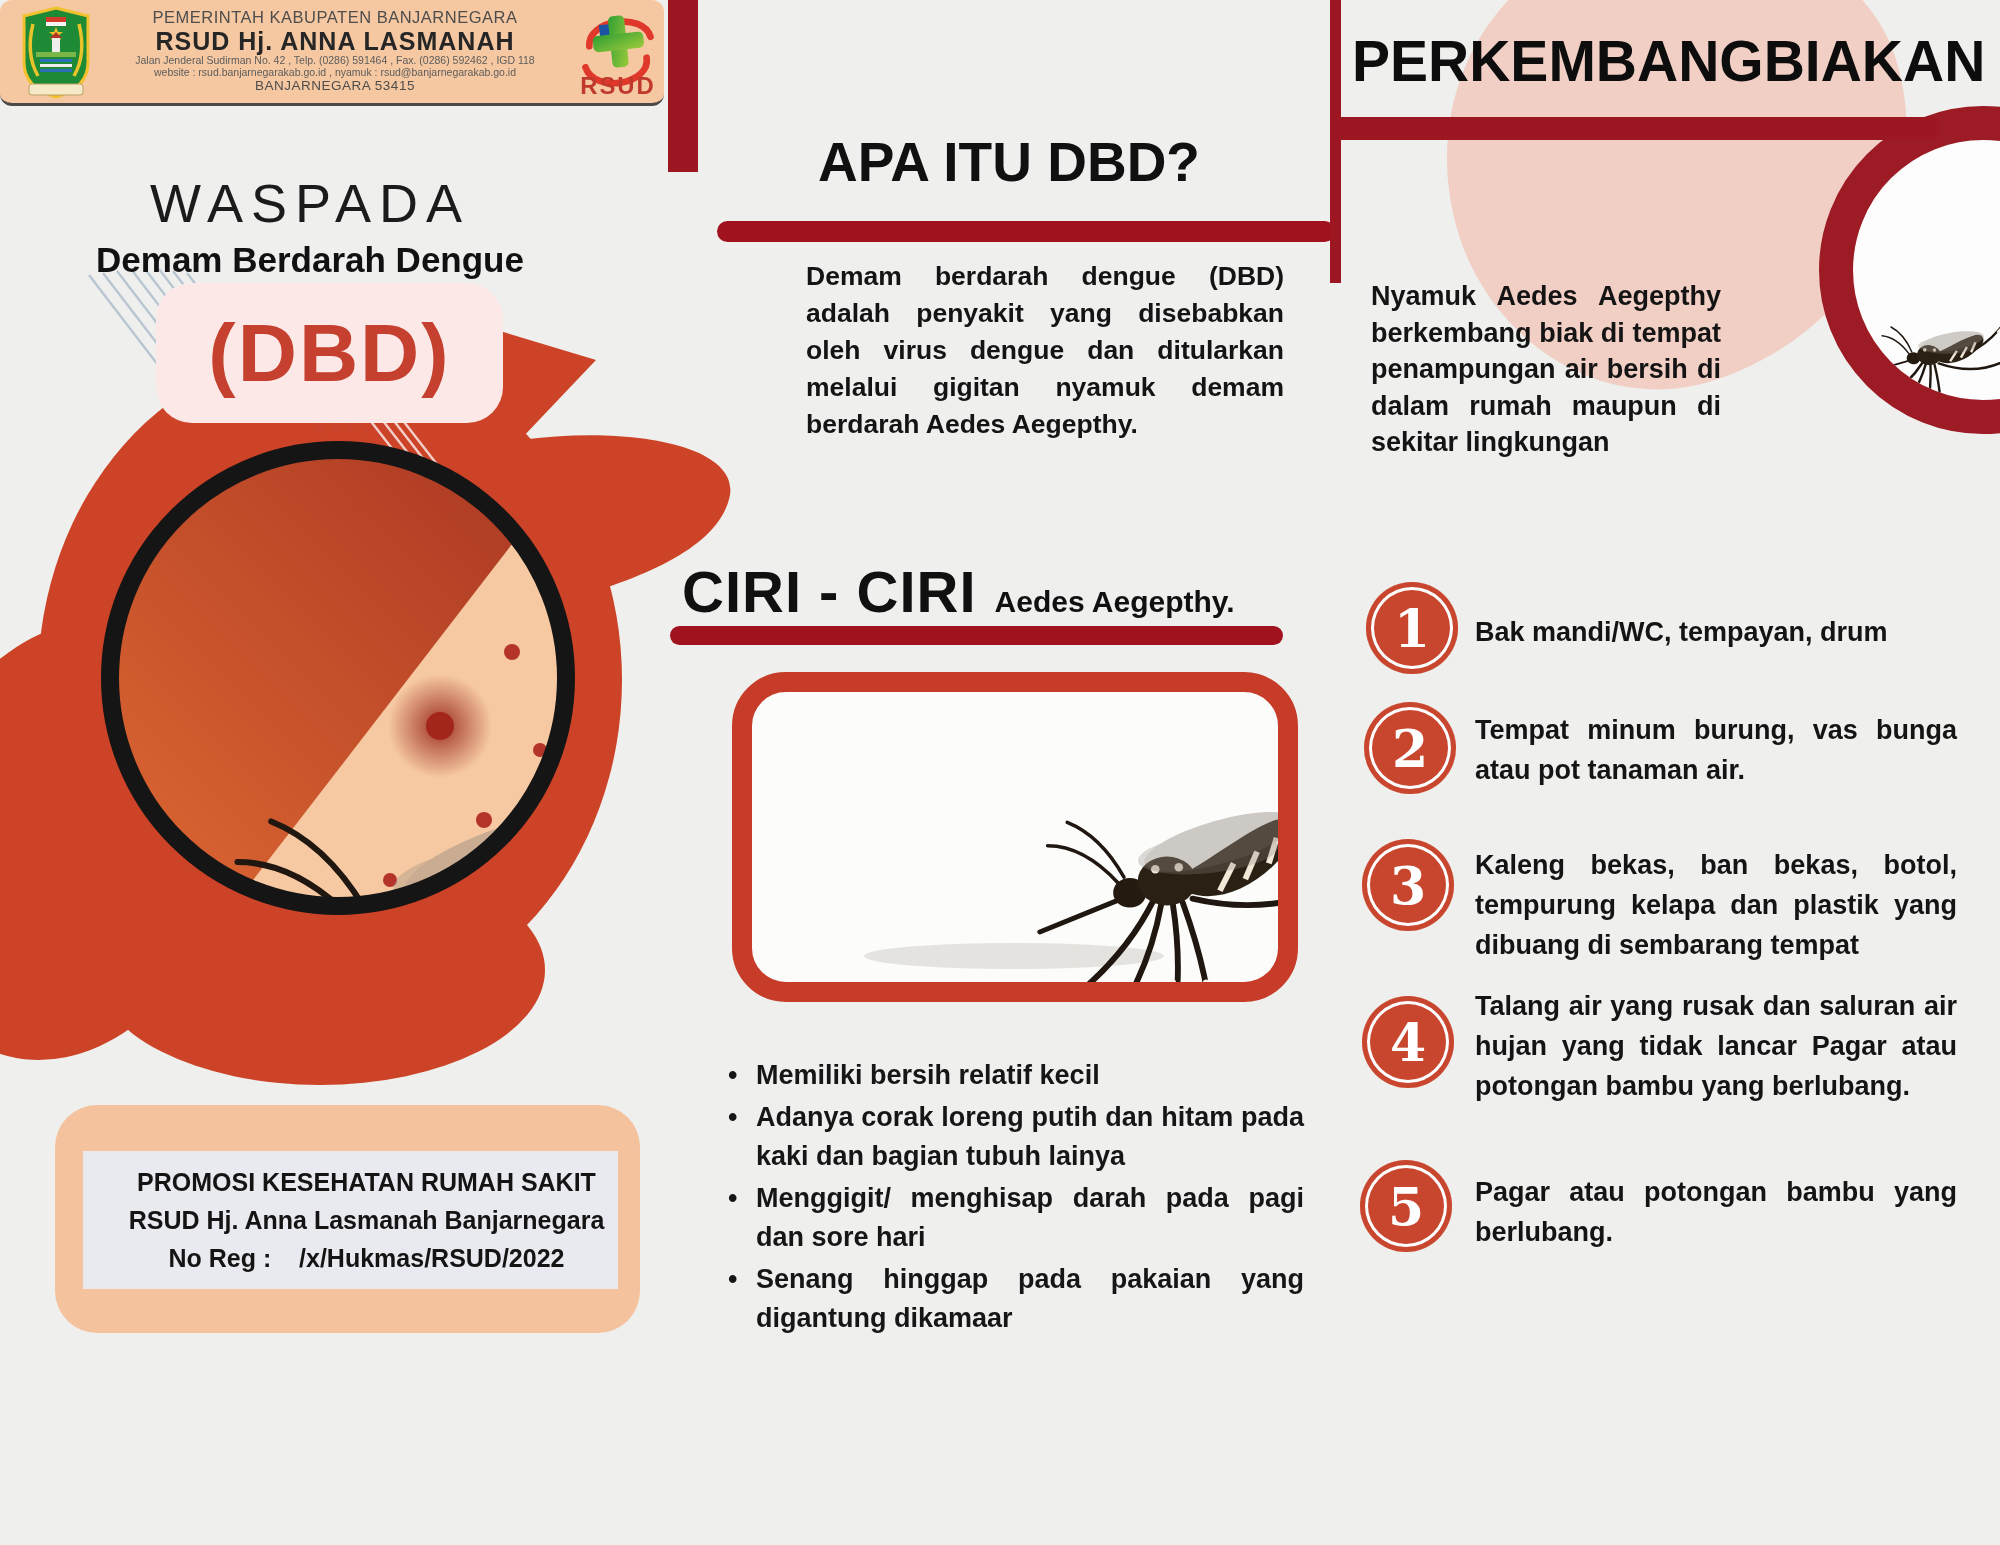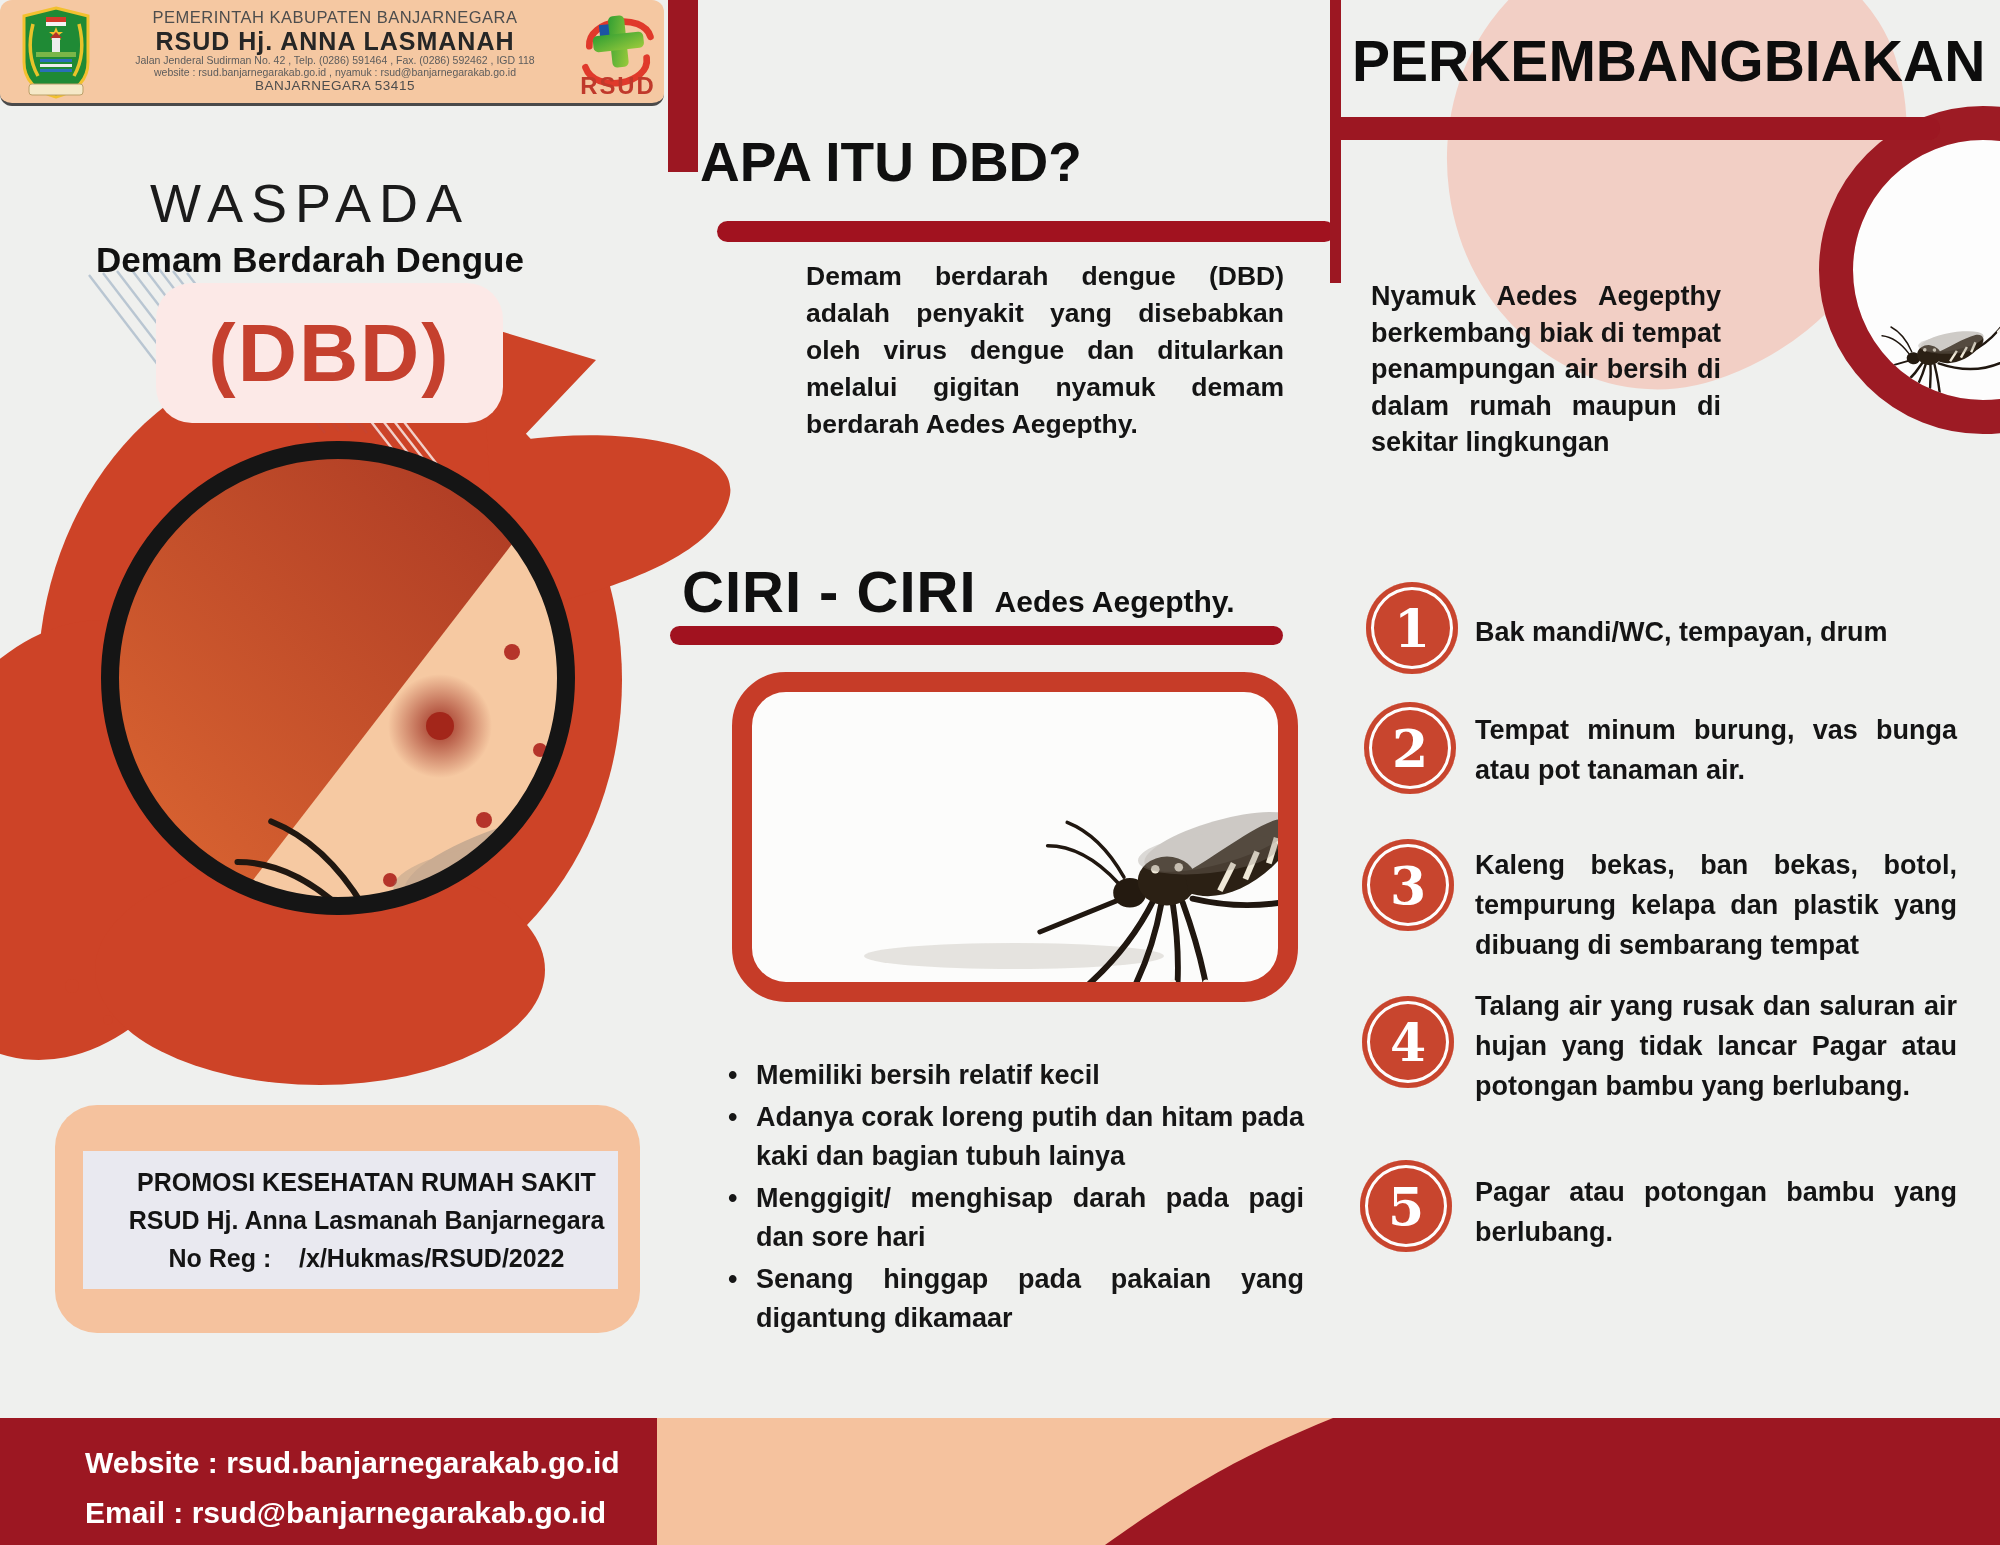--- a/index.html
+++ b/index.html
@@ -44,21 +44,21 @@
 
   .promo-box{left:55px; top:1105px; width:585px; height:228px; background:#F5C29E;
     border-radius:42px; z-index:5;}
   .promo-inner{position:absolute; left:28px; right:22px; top:46px; bottom:44px;
     background:#E9E9F0; display:flex; flex-direction:column; justify-content:center;
     text-align:center;}
   .promo-line{font-size:25px; font-weight:700; color:#141414; line-height:38px;padding-left:32px;}
   .promo-line3{white-space:pre;}
 
   
-  .apa-heading{left:700px; top:130px; width:618px; text-align:left;
+  .apa-heading{left:700px; top:130px; width:618px; text-align:center;
     font-size:55px; font-weight:800; color:#101010; z-index:5;}
   .bar{background:#A1121F; z-index:4;}
   .bar-apa{left:717px; top:221px; width:618px; height:21px; border-radius:12px;}
   .apa-text{left:806px; top:258px; width:478px; font-size:26.5px; font-weight:700;
     line-height:37px; text-align:justify; color:#141414; z-index:5;}
 
   .ciri-row{left:682px; top:558px; display:flex; align-items:baseline; z-index:5;}
   .ciri-heading{font-size:58px; font-weight:800; color:#101010; letter-spacing:1px;}
   .ciri-sub{font-size:30px; font-weight:800; color:#101010; margin-left:18px;}
   .bar-ciri{left:670px; top:626px; width:613px; height:19px; border-radius:10px;}
@@ -329,21 +329,14 @@
   <div class="abs badge badge-4">
       <span>4</span>
     </div>
   <div class="abs item-text text-4">Talang air yang rusak dan saluran air hujan yang tidak lancar  Pagar atau potongan bambu yang berlubang.</div>
 
   <div class="abs badge badge-5">
       <span>5</span>
     </div>
   <div class="abs item-text text-5">Pagar atau potongan bambu yang berlubang.</div>
 
-  <footer class="abs footer">
-    <svg width="2000" height="127" style="position:absolute;left:0;top:0">
-      <path d="M657,0 H1333 C1272,25 1210,52 1105,127 H657 Z" fill="#F5C29E"></path>
-    </svg>
-    <div class="f-line f-web">Website : rsud.banjarnegarakab.go.id</div>
-    <div class="f-line f-email">Email : rsud@banjarnegarakab.go.id</div>
-  </footer>
 
 </div>
 
 </body></html>

